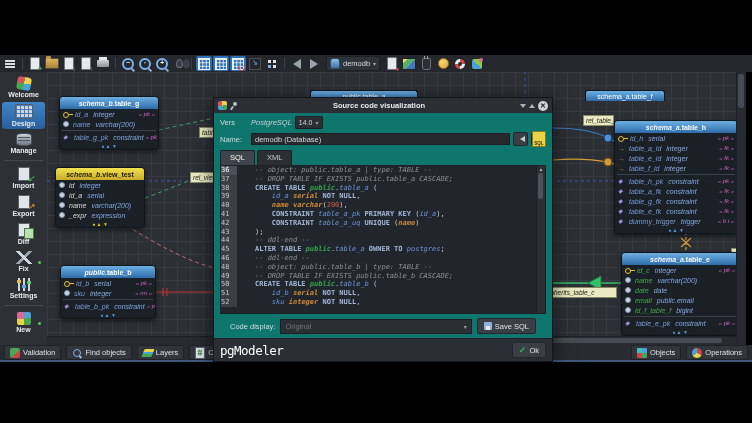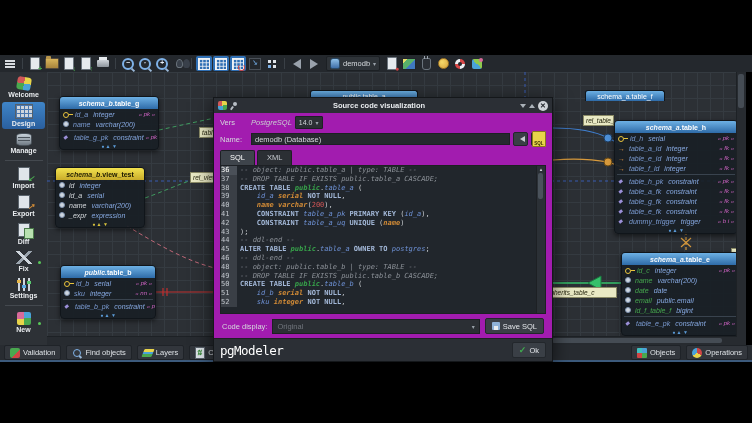--- a/index.html
+++ b/index.html
@@ -100,21 +100,21 @@
   .ric-fk{color:#d98c3c;font-size:7px;font-weight:bold;line-height:7px;width:9px;}
   .ric-dia{color:#9b8fd8;font-size:6px;line-height:6px;width:9px;}
   .phead{position:absolute;z-index:2;height:10px;border:1px solid #10151a;border-bottom:none;border-radius:3px 3px 0 0;
          background:linear-gradient(#6db0e4,#2e6ba8);display:flex;align-items:center;justify-content:center;
          font-size:7px;color:#fff;white-space:nowrap;overflow:hidden;}
   .vscroll{position:absolute;right:0;top:0;width:9px;height:273px;background:#272b30;border-left:1px solid #1d2125;z-index:4;}
   .vscroll .vthumb{position:absolute;left:1px;top:2px;width:6px;height:34px;background:#454c54;border-radius:2px;}
   .hscroll{position:absolute;left:0;bottom:0;height:8px;width:690px;background:#272b30;border-top:1px solid #1d2125;z-index:4;}
   .hscroll .hthumb{position:absolute;top:1px;left:505px;width:170px;height:5px;background:#454c54;border-radius:2px;}
   
-  .dialog{position:absolute;left:213px;top:97px;width:340px;height:265px;background:#a21caf;border:1px solid #14171a;
+  .dialog{position:absolute;left:213px;top:97px;width:340px;height:265px;background:#0f766e;border:1px solid #14171a;
           box-shadow:0 5px 18px rgba(0,0,0,.65);z-index:10;display:flex;flex-direction:column;box-sizing:border-box;}
   .dtitle{height:15px;background:#2b2f35;display:flex;align-items:center;gap:3px;padding:0 4px;flex:none;}
   .dtitle .ttl{flex:1;text-align:center;font-size:7.5px;font-weight:bold;color:#e8ebee;}
   .di-app{width:9px;height:9px;border-radius:2px;background:conic-gradient(#e8d44a 0 25%,#49a84f 0 50%,#4aa3d8 0 75%,#d05858 0);}
   .di-pin{width:8px;height:8px;position:relative;}
   .di-pin::before{content:"";position:absolute;left:3px;top:0;width:4px;height:4px;border-radius:50%;background:#b8bec6;}
   .di-pin::after{content:"";position:absolute;left:1px;top:4px;width:1.5px;height:4px;background:#b8bec6;transform:rotate(35deg);}
   .chev{width:0;height:0;border:3px solid transparent;}
   .chev.down{border-top:4px solid #aab1b8;margin-top:3px;}
   .chev.up{border-bottom:4px solid #aab1b8;margin-bottom:3px;}
@@ -135,28 +135,28 @@
            border-radius:1px;font-size:4.5px;font-weight:bold;color:#3a3000;display:flex;align-items:flex-end;justify-content:center;}
   .tabsrow{display:flex;margin:4px 6px 0;gap:2px;flex:none;}
   .tab{font-size:7.5px;color:#c8ccd2;padding:2px 9px 3px;background:#2b2f34;border:1px solid #1d2024;border-bottom:none;
        border-radius:2px 2px 0 0;}
   .tab.sel{background:#3e444b;color:#fff;}
   .codebox{flex:1;display:flex;margin:0 6px;border:1px solid #1d2024;background:#21262c;overflow:hidden;}
   .lines{flex:1;overflow:hidden;}
   .ln{display:flex;height:8.8px;font:7px "DejaVu Sans Mono",monospace;line-height:8.8px;white-space:pre;}
   .ln .num{width:16px;flex:none;background:#3a3f46;color:#c2c7cd;text-align:right;padding-right:10px;box-sizing:border-box;}
   .ln .num.cur{background:#4a5058;color:#fff;}
-  .ln .txt{padding-left:3px;overflow:hidden;}
+  .ln .txt{padding-left:18px;overflow:hidden;}
   .cm{color:#8d9299;font-style:italic;} .kw{color:#a3b8d8;font-weight:bold;}
   .sc{color:#37a24a;font-weight:bold;font-style:italic;} .id{color:#6f93d8;font-style:italic;}
   .ty{color:#d08a36;font-weight:bold;font-style:italic;} .nu{color:#cf5555;} .pl{color:#c8ccd0;}
   .cscroll{width:8px;flex:none;background:#2b3036;border-left:1px solid #1d2024;position:relative;}
   .cscroll::before{content:"▴";position:absolute;top:0;left:0;width:8px;text-align:center;font-size:5px;color:#cfd4da;}
   .cthumb{position:absolute;top:7px;left:1px;width:5px;height:26px;background:#4a525b;border-radius:2px;}
-  .cdrow{display:flex;align-items:center;margin:4px 8px;gap:5px;flex:none;}
+  .cdrow{display:flex;align-items:center;margin:4px 16px;gap:5px;flex:none;}
   .cdcombo{flex:1;height:13px;background:#2b2f34;border:1px solid #1d2024;color:#70757c;font-size:7.5px;
            display:flex;align-items:center;padding:0 4px;}
   .cdcombo .caret{margin-left:auto;}
   .btn{display:flex;align-items:center;gap:3px;background:#3a3f46;border:1px solid #23272c;color:#e2e5e9;
        font-size:7.5px;height:14px;padding:0 6px;border-radius:2px;flex:none;}
   .ic-save{width:8px;height:8px;background:#8fb2d8;border-radius:1px;position:relative;}
   .ic-save::after{content:"";position:absolute;left:2px;bottom:0;width:4px;height:4px;background:#e8ecf0;}
   .dfoot{height:22px;background:#2b2f35;border-top:1px solid #1d2024;display:flex;align-items:center;
          padding:0 6px;flex:none;margin-top:auto;}
   .logo{font-family:"DejaVu Sans Mono",monospace;font-weight:normal;font-size:12.5px;color:#fff;letter-spacing:-.5px;}

